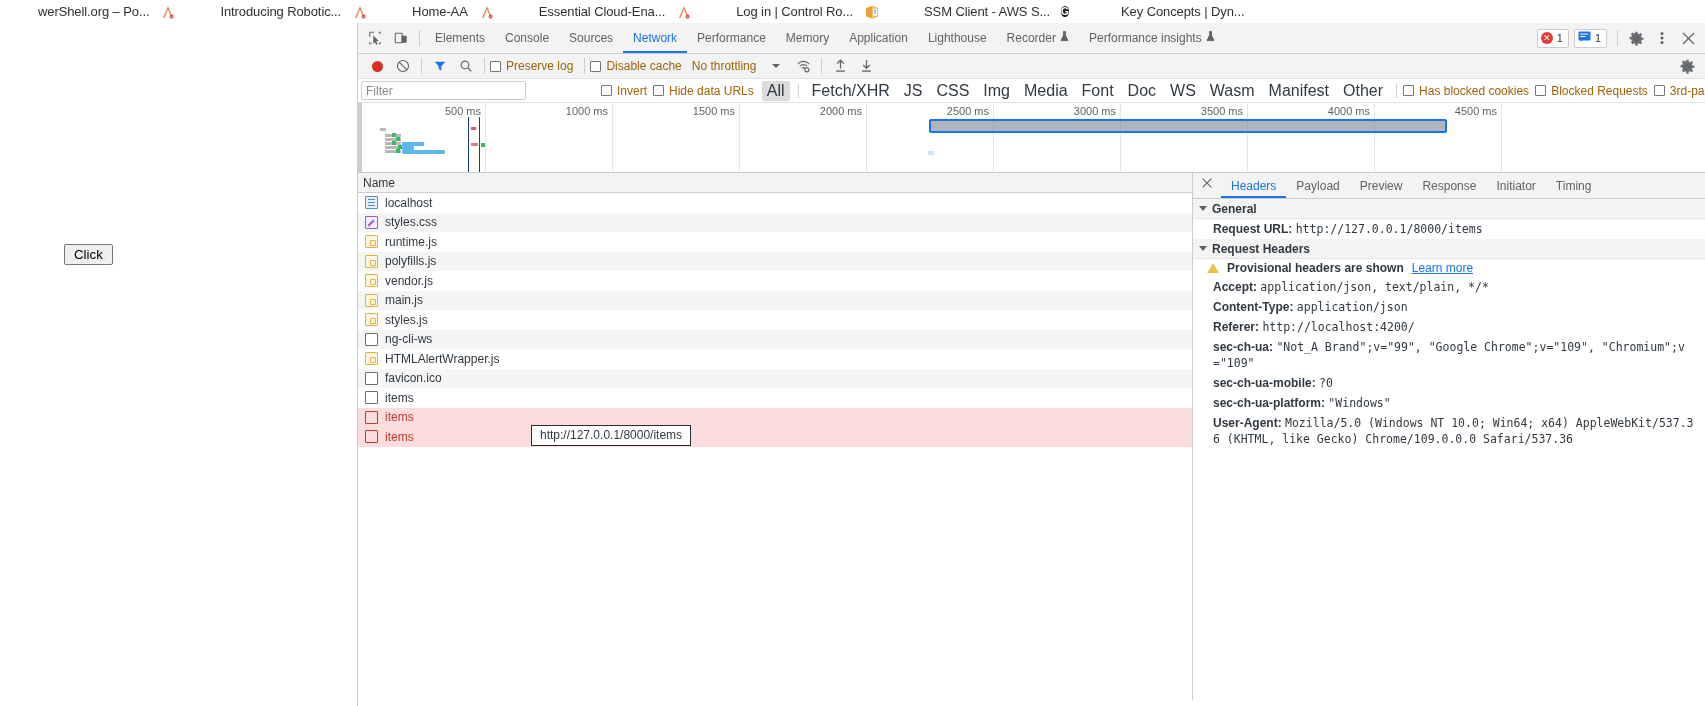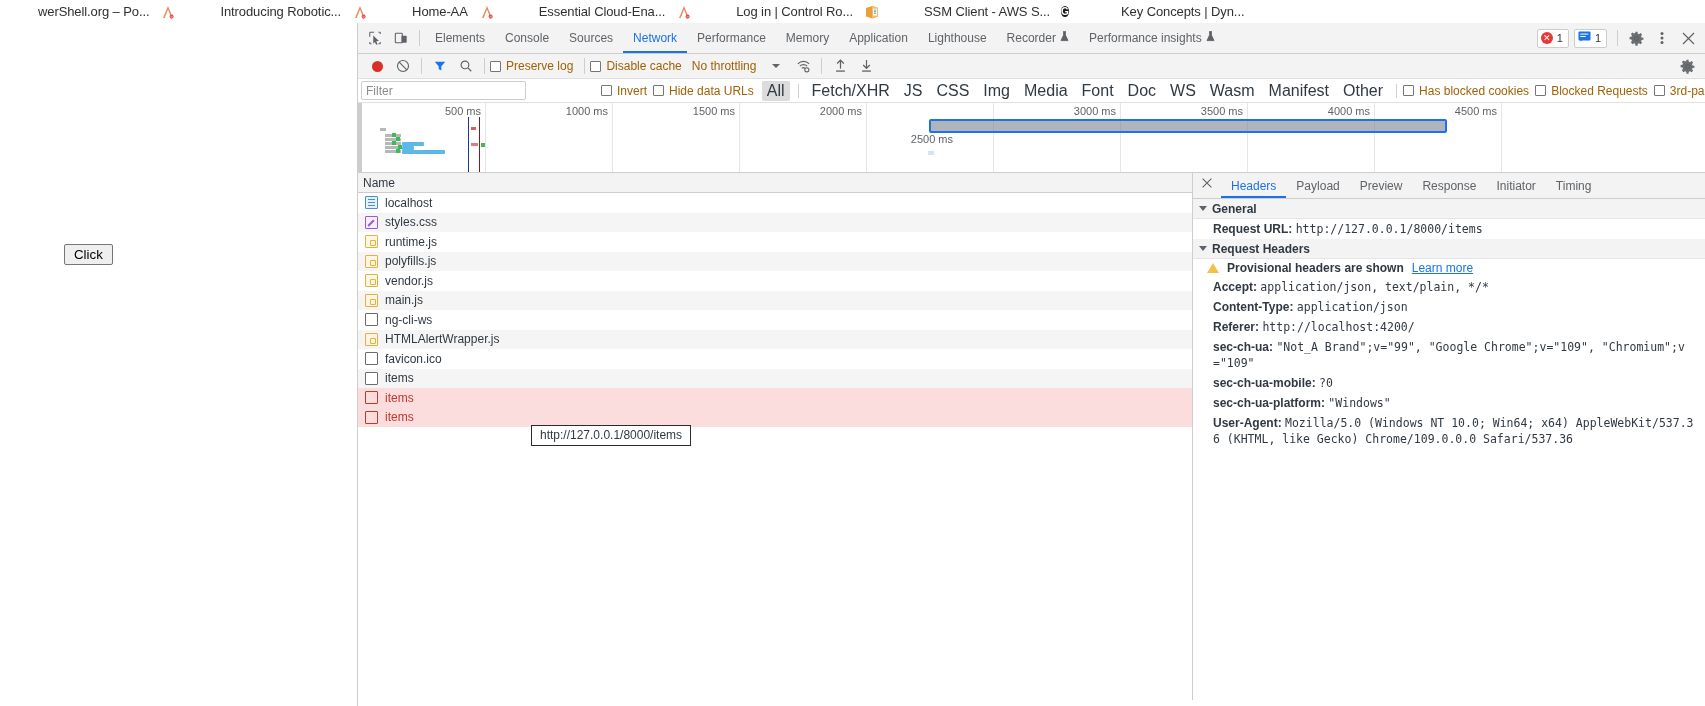--- a/index.html
+++ b/index.html
@@ -811,21 +811,21 @@
 
       <div class="ov-tick" style="left:127px;"></div>
       <div class="ov-tick-label" style="left:127px;">500 ms</div>
       <div class="ov-tick" style="left:254px;"></div>
       <div class="ov-tick-label" style="left:254px;">1000 ms</div>
       <div class="ov-tick" style="left:381px;"></div>
       <div class="ov-tick-label" style="left:381px;">1500 ms</div>
       <div class="ov-tick" style="left:508px;"></div>
       <div class="ov-tick-label" style="left:508px;">2000 ms</div>
       <div class="ov-tick" style="left:635px;"></div>
-      <div class="ov-tick-label" style="left:599px;margin-top:28px;">2500 ms</div>
+      <div class="ov-tick-label" style="left:635px;">2500 ms</div>
       <div class="ov-tick" style="left:762px;"></div>
       <div class="ov-tick-label" style="left:762px;">3000 ms</div>
       <div class="ov-tick" style="left:889px;"></div>
       <div class="ov-tick-label" style="left:889px;">3500 ms</div>
       <div class="ov-tick" style="left:1016px;"></div>
       <div class="ov-tick-label" style="left:1016px;">4000 ms</div>
       <div class="ov-tick" style="left:1143px;"></div>
       <div class="ov-tick-label" style="left:1143px;">4500 ms</div>
 
       <div class="ov-dash" style="left:22px; top:25px; width:6px;"></div>
@@ -878,20 +878,24 @@
         </div>
         <div class="req-row">
           <span class="req-icon ic-js"></span>
           <span>vendor.js</span>
         </div>
         <div class="req-row">
           <span class="req-icon ic-js"></span>
           <span>main.js</span>
         </div>
         <div class="req-row">
+          <span class="req-icon ic-js"></span>
+          <span>styles.js</span>
+        </div>
+        <div class="req-row">
           <span class="req-icon ic-plain"></span>
           <span>ng-cli-ws</span>
         </div>
         <div class="req-row">
           <span class="req-icon ic-js"></span>
           <span>HTMLAlertWrapper.js</span>
         </div>
         <div class="req-row">
           <span class="req-icon ic-plain"></span>
           <span>favicon.ico</span>

